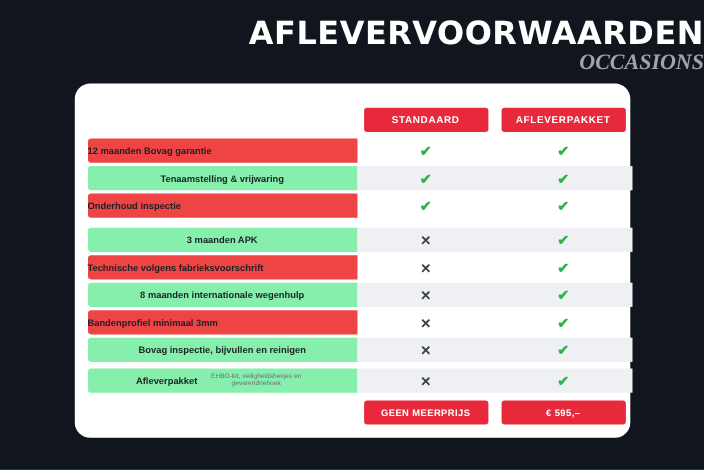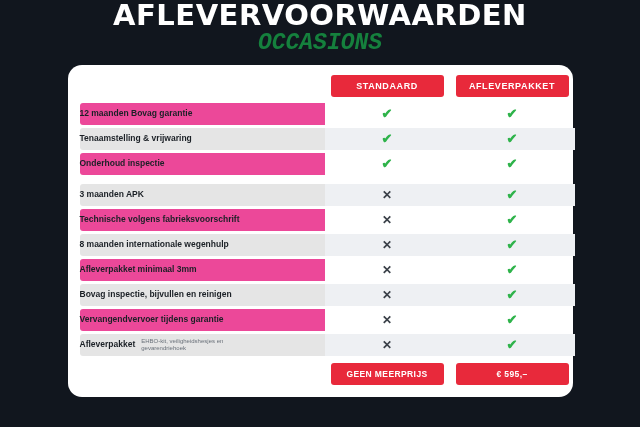--- a/index.html
+++ b/index.html
@@ -21,40 +21,40 @@
     height: 427px;
     background: #11161e;
     display: flex;
     flex-direction: column;
     align-items: center;
     padding: 0;
   }
 
   
   .header {
-    margin-top: 0;
-    text-align: center;
+    margin-top: 15px;
+    text-align: right;
     width: 100%;
   }
   .title-main {
     font-size: 29px;
     font-weight: bold;
     letter-spacing: 0.5px;
     color: #ffffff;
     line-height: 1.05;
     font-family: "DejaVu Sans", sans-serif;
   }
   .title-sub {
-    font-size: 23px;
+    font-size: 20px;
     font-weight: bold;
     font-style: italic;
-    color: #15803d;
+    color: #a3a3a3;
     line-height: 1.1;
     margin-top: 1px;
-    font-family: Liberation Mono, monospace;
+    font-family: Liberation Serif, serif;
   }
 
   
   .card {
     margin-top: 8px;
     width: 505px;
     background: #ffffff;
     border-radius: 14px;
     padding: 10px 12px 12px 12px;
     position: relative;
@@ -78,21 +78,21 @@
   
   .pill {
     display: block;
     text-align: center;
     color: #ffffff;
     font-size: 9px;
     font-weight: bold;
     letter-spacing: 0.6px;
     padding: 6px 0 6px 0;
     border-radius: 3px;
-    margin: 0 6px 6px 6px;
+    margin: 12px 6px 6px 6px;
   }
   .pill-std { background: #e8293b; }
   .pill-afl { background: #e8293b; }
 
   .feature-cell {
     font-size: 8.5px;
     font-weight: bold;
     color: #1b2026;
     padding: 0 10px;
     height: 22px;
@@ -111,24 +111,24 @@
   }
   .mark-cell {
     height: 22px;
     text-align: center;
     font-size: 13px;
     line-height: 1;
   }
   .check { color: #2eb34a; font-weight: bold; font-size: 13px; }
   .cross { color: #3a4048; font-weight: bold; font-size: 12px; }
 
-  tr.shaded .feature-cell { background: #e5e5e5; }
+  tr.shaded .feature-cell { background: #86efac; text-align: center; }
   tr.shaded .mark-cell.std { background: #eef0f3; }
   tr.shaded .mark-cell.afl { background: #eef0f3; }
-  tr.plain .feature-cell { background: #ec4899; }
+  tr.plain .feature-cell { background: #ef4444; }
 
   .spacer-row td { height: 3px; }
 
   
   .price-pill {
     display: block;
     text-align: center;
     color: #ffffff;
     font-size: 8.5px;
     font-weight: bold;
@@ -225,42 +225,37 @@
         <tr class="shaded">
           <td class="feature-cell">8 maanden internationale wegenhulp</td>
           <td class="mark-cell std"><span class="cross">✕</span></td>
           <td class="mark-cell afl"><span class="check">✔</span></td>
         </tr>
         <tr class="spacer-row">
             <td colspan="3"></td>
           </tr>
 
         <tr class="plain">
-          <td class="feature-cell">Afleverpakket minimaal 3mm</td>
+          <td class="feature-cell">Bandenprofiel minimaal 3mm</td>
           <td class="mark-cell std"><span class="cross">✕</span></td>
           <td class="mark-cell afl"><span class="check">✔</span></td>
         </tr>
         <tr class="spacer-row">
             <td colspan="3"></td>
           </tr>
 
         <tr class="shaded">
           <td class="feature-cell">Bovag inspectie, bijvullen en reinigen</td>
           <td class="mark-cell std"><span class="cross">✕</span></td>
           <td class="mark-cell afl"><span class="check">✔</span></td>
         </tr>
         <tr class="spacer-row">
             <td colspan="3"></td>
           </tr>
 
-        <tr class="plain">
-          <td class="feature-cell">Vervangendvervoer tijdens garantie</td>
-          <td class="mark-cell std"><span class="cross">✕</span></td>
-          <td class="mark-cell afl"><span class="check">✔</span></td>
-        </tr>
         <tr class="spacer-row">
             <td colspan="3"></td>
           </tr>
 
         <tr class="shaded">
           <td class="feature-cell"><span>Afleverpakket</span><span class="note">EHBO-kit, veiligheidshesjes en gevarendriehoek</span></td>
           <td class="mark-cell std"><span class="cross">✕</span></td>
           <td class="mark-cell afl"><span class="check">✔</span></td>
         </tr>
 

